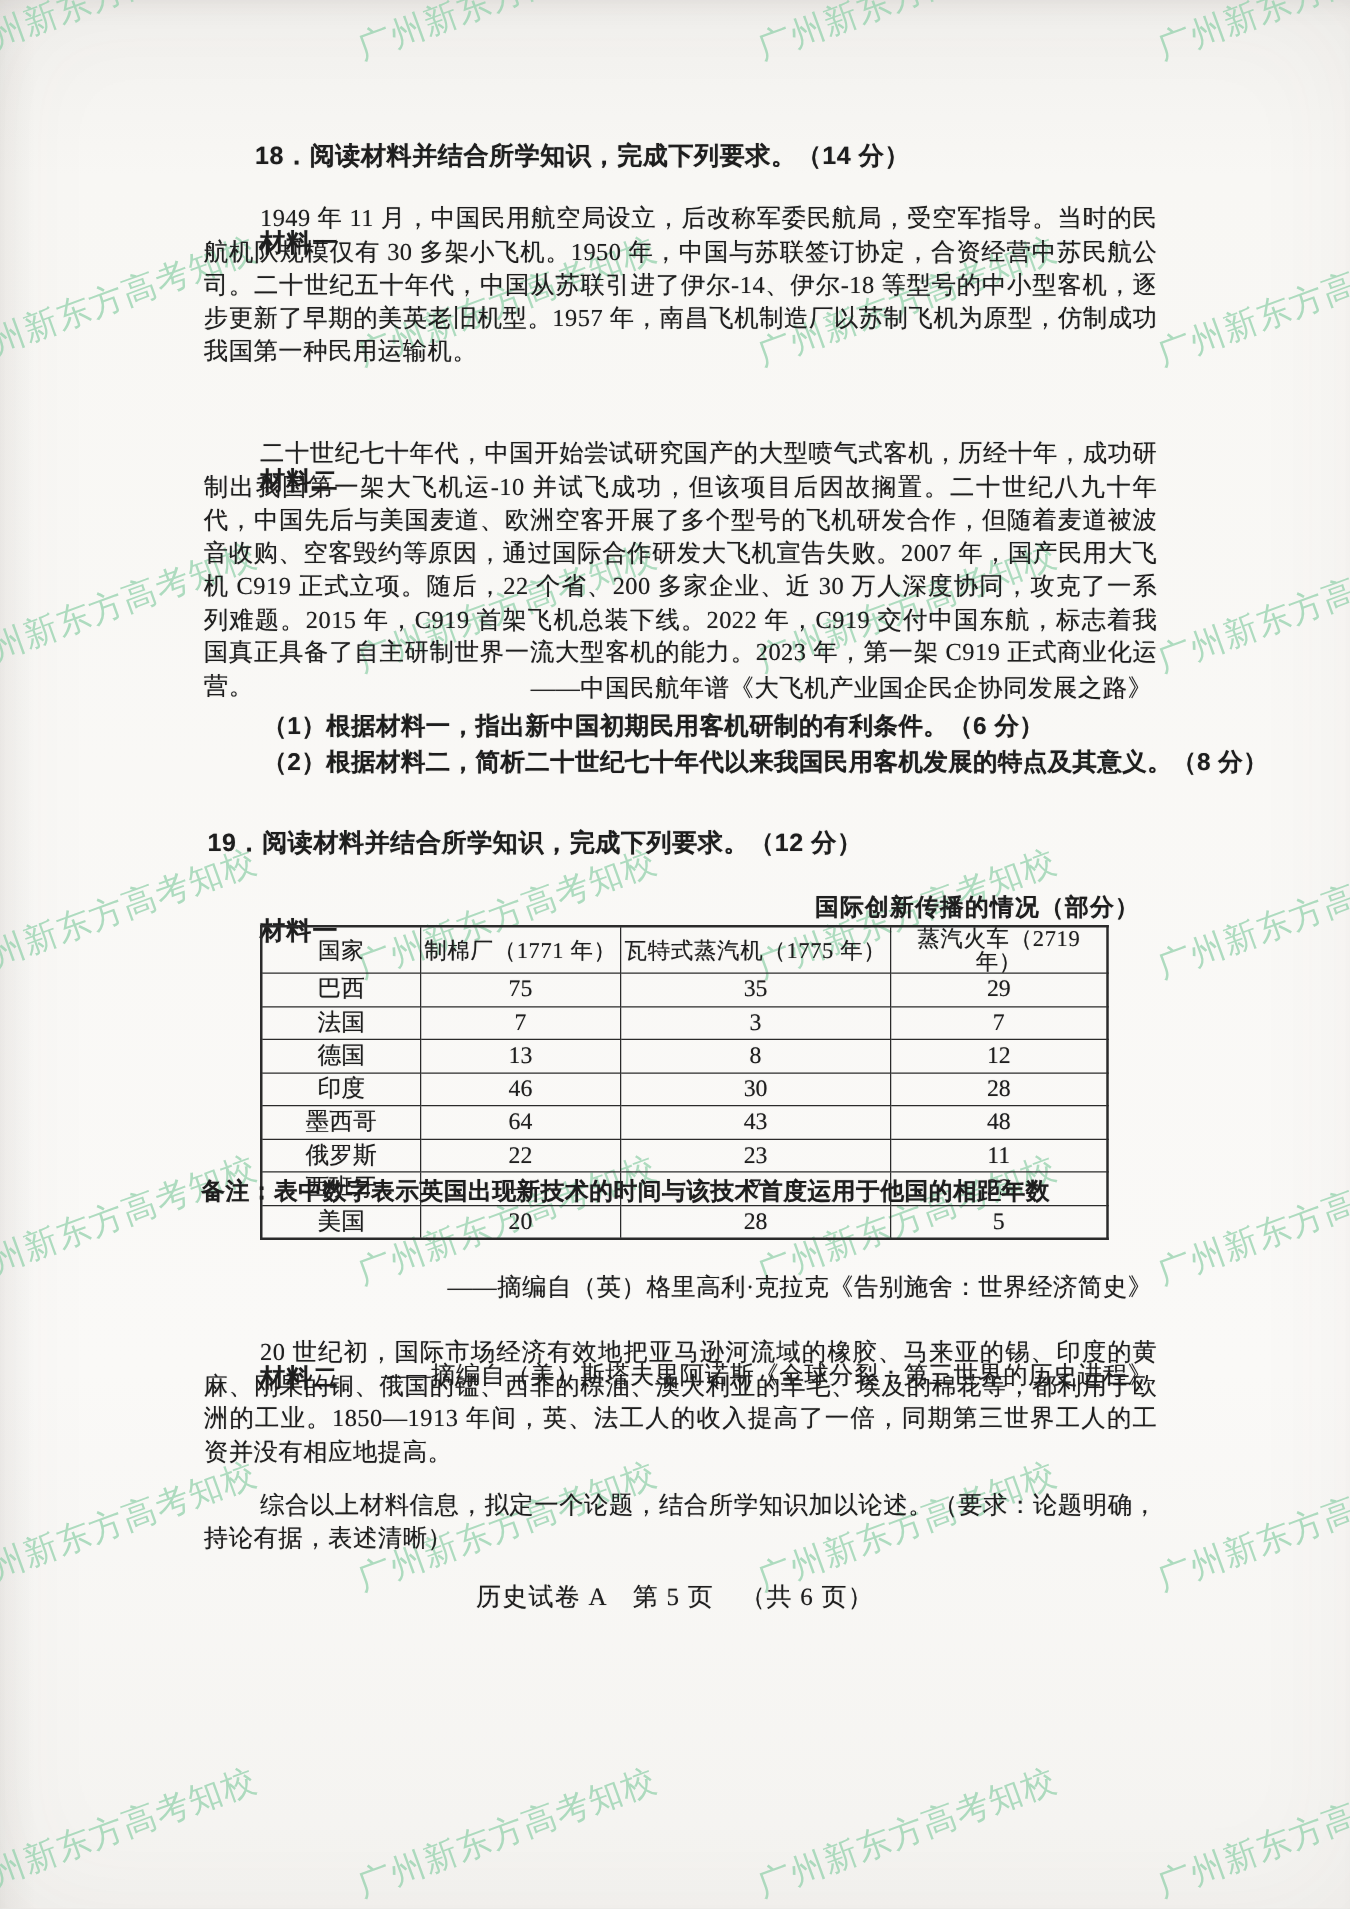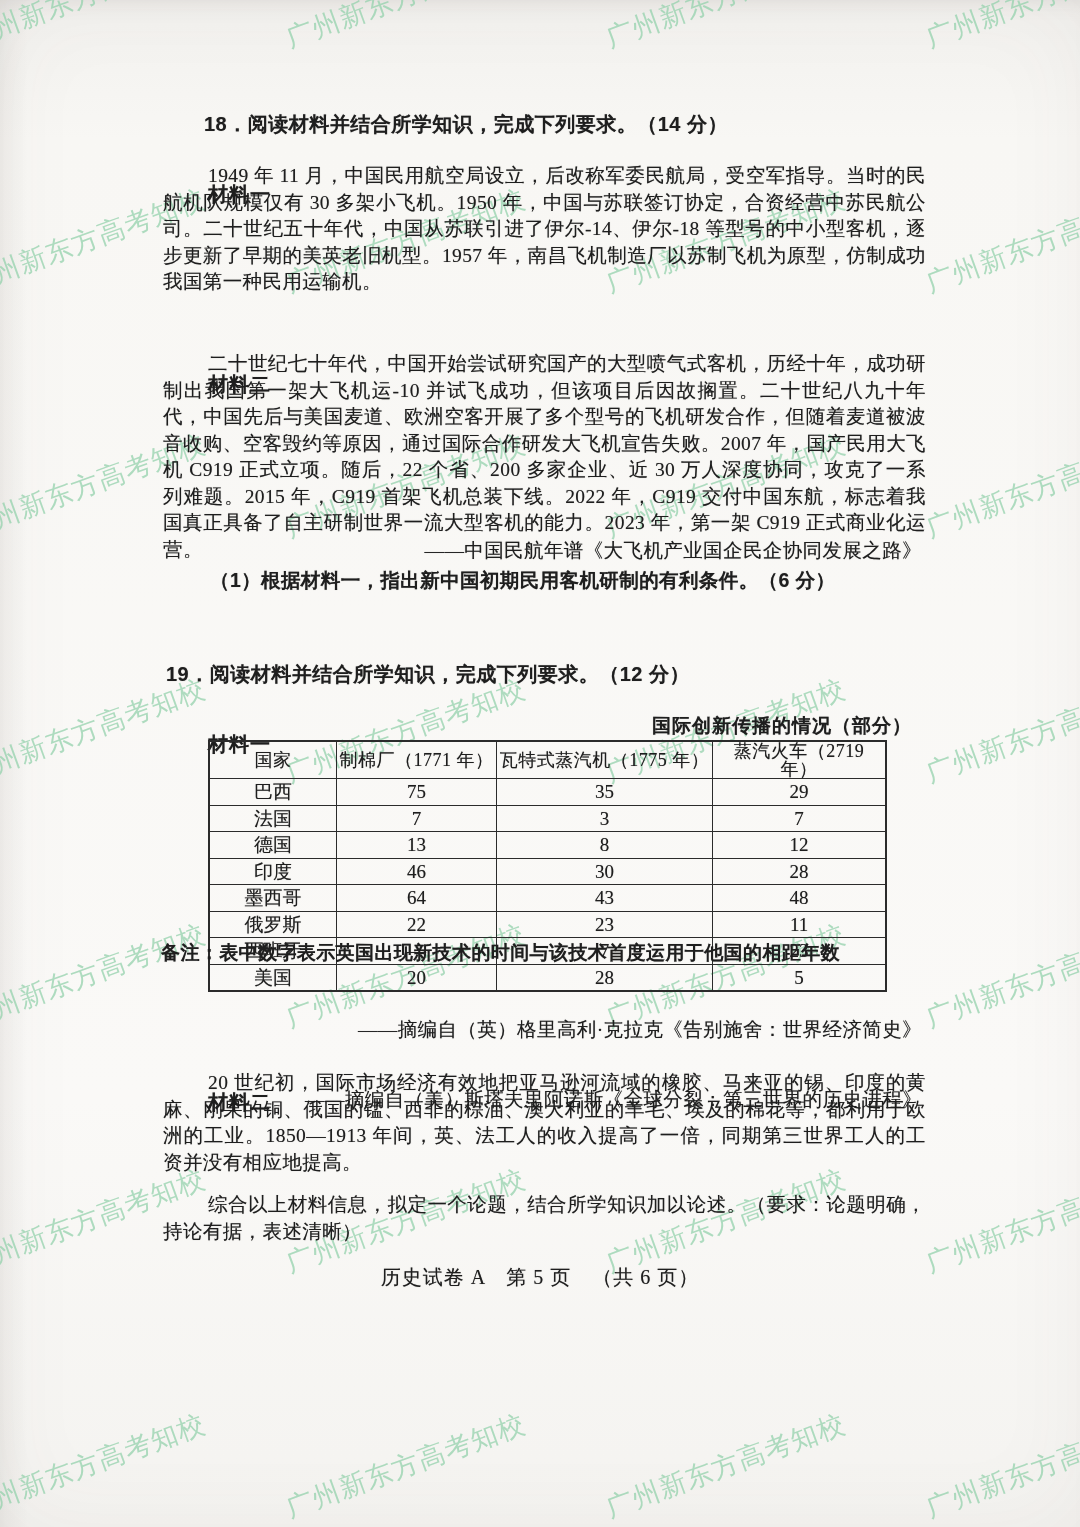--- a/index.html
+++ b/index.html
@@ -83,20 +83,21 @@
 
 
     <div class="abs mat-label" style="left:208px;top:327px;">材料二</div>
 
     <div class="abs para" style="left:163px;top:351px;width:763px;">二十世纪七十年代，中国开始尝试研究国产的大型喷气式客机，历经十年，成功研制出我国第一架大飞机运-10 并试飞成功，但该项目后因故搁置。二十世纪八九十年代，中国先后与美国麦道、欧洲空客开展了多个型号的飞机研发合作，但随着麦道被波音收购、空客毁约等原因，通过国际合作研发大飞机宣告失败。2007 年，国产民用大飞机 C919 正式立项。随后，22 个省、200 多家企业、近 30 万人深度协同，攻克了一系列难题。2015 年，C919 首架飞机总装下线。2022 年，C919 交付中国东航，标志着我国真正具备了自主研制世界一流大型客机的能力。2023 年，第一架 C919 正式商业化运营。</div>
 
     <div class="abs source" style="right:158px;top:537px;">——中国民航年谱《大飞机产业国企民企协同发展之路》</div>
 
     <div class="abs subq" style="left:210px;top:567px;">（1）根据材料一，指出新中国初期民用客机研制的有利条件。（6 分）</div>
 
+    <div class="abs subq" style="left:210px;top:596px;">（2）根据材料二，简析二十世纪七十年代以来我国民用客机发展的特点及其意义。（8 分）</div>
 
     <div class="abs heading" style="left:166px;top:661px;">19．阅读材料并结合所学知识，完成下列要求。（12 分）</div>
 
     <div class="abs mat-label" style="left:208px;top:687px;">材料一</div>
 
     <div class="abs caption" style="left:208px;top:713px;width:704px;">国际创新传播的情况（部分）</div>
 
     <table class="innov abs" style="left:208px;top:740px;">
       <thead>
         <tr>

